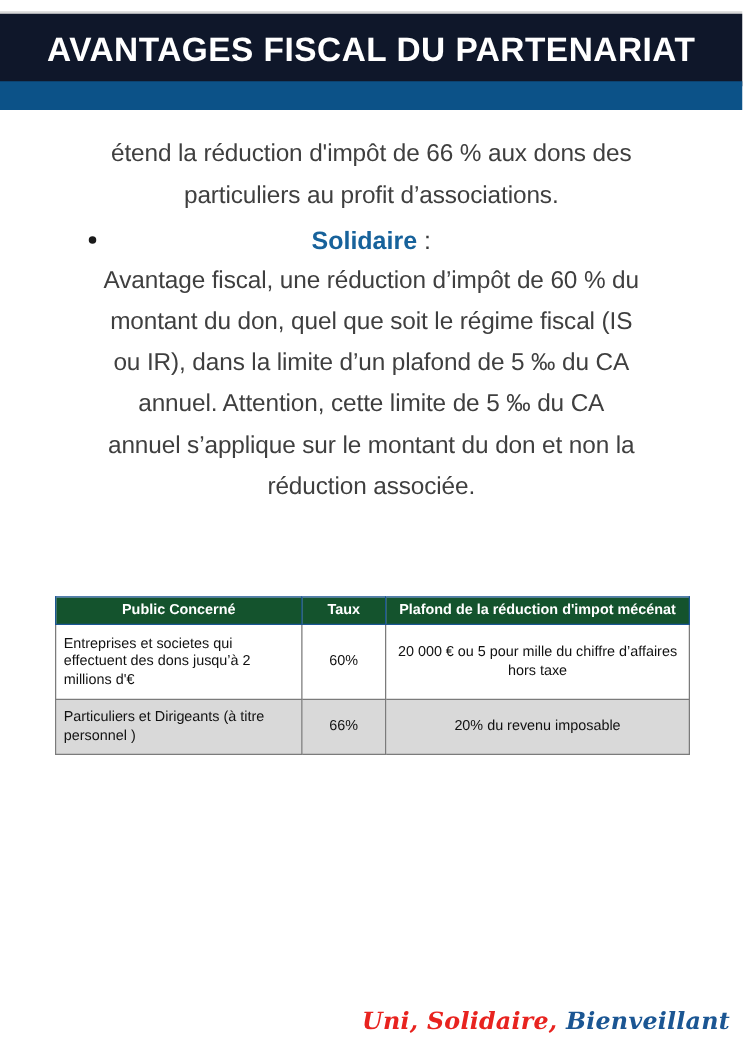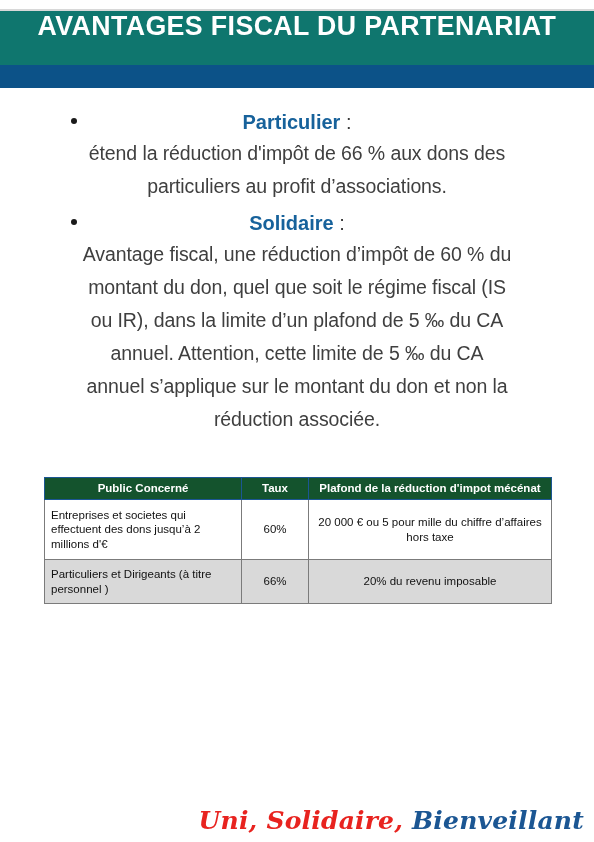--- a/index.html
+++ b/index.html
@@ -24,22 +24,23 @@
   .top-hairline {
     position: absolute;
     left: 0; top: 9px;
     width: 594px; height: 2px;
     background: #d8d8d8;
   }
   .banner-red {
     position: absolute;
     left: 0; top: 11px;
     width: 594px; height: 58px;
-    background: #0f766e;
+    background: #0f172a;
     display: flex;
+    align-items: center;
     justify-content: center;
   }
   .banner-title {
     color: #ffffff;
     font-family: "Liberation Sans", sans-serif;
     font-weight: bold;
     font-size: 27px;
     letter-spacing: 0.4px;
     white-space: nowrap;
     transform: scaleX(0.99);
@@ -141,45 +142,41 @@
     position: absolute;
     left: 0;
     top: 806px;
     width: 594px;
     text-align: right;
     padding-right: 10px;
     box-sizing: border-box;
     font-family: "DejaVu Serif", serif;
     font-style: italic;
     font-weight: bold;
-    font-size: 25px;
+    font-size: 19px;
     letter-spacing: 0.2px;
     white-space: nowrap;
   }
   .slogan .w-red  { color: #e8231f; }
   .slogan .w-blue { color: #1b5693; }
 </style>
 </head>
 <body>
 
 <div class="page">
 
   <div class="top-hairline"></div>
 
   <div class="banner-red">
     <span class="banner-title">AVANTAGES FISCAL DU PARTENARIAT</span>
   </div>
   <div class="banner-blue"></div>
 
   <div class="content">
 
-    <div class="lead-row">
-      <span class="bullet"></span>
-      <span class="lead-label"><b>Particulier</b><span> :</span></span>
-    </div>
     <div class="para">étend la réduction d'impôt de 66 % aux dons des</div>
     <div class="para">particuliers au profit d’associations.</div>
 
     <div class="block-gap"></div>
 
     <div class="lead-row">
       <span class="bullet"></span>
       <span class="lead-label"><b>Solidaire</b><span> :</span></span>
     </div>
     <div class="para first">Avantage fiscal, une réduction d’impôt de 60 % du</div>

